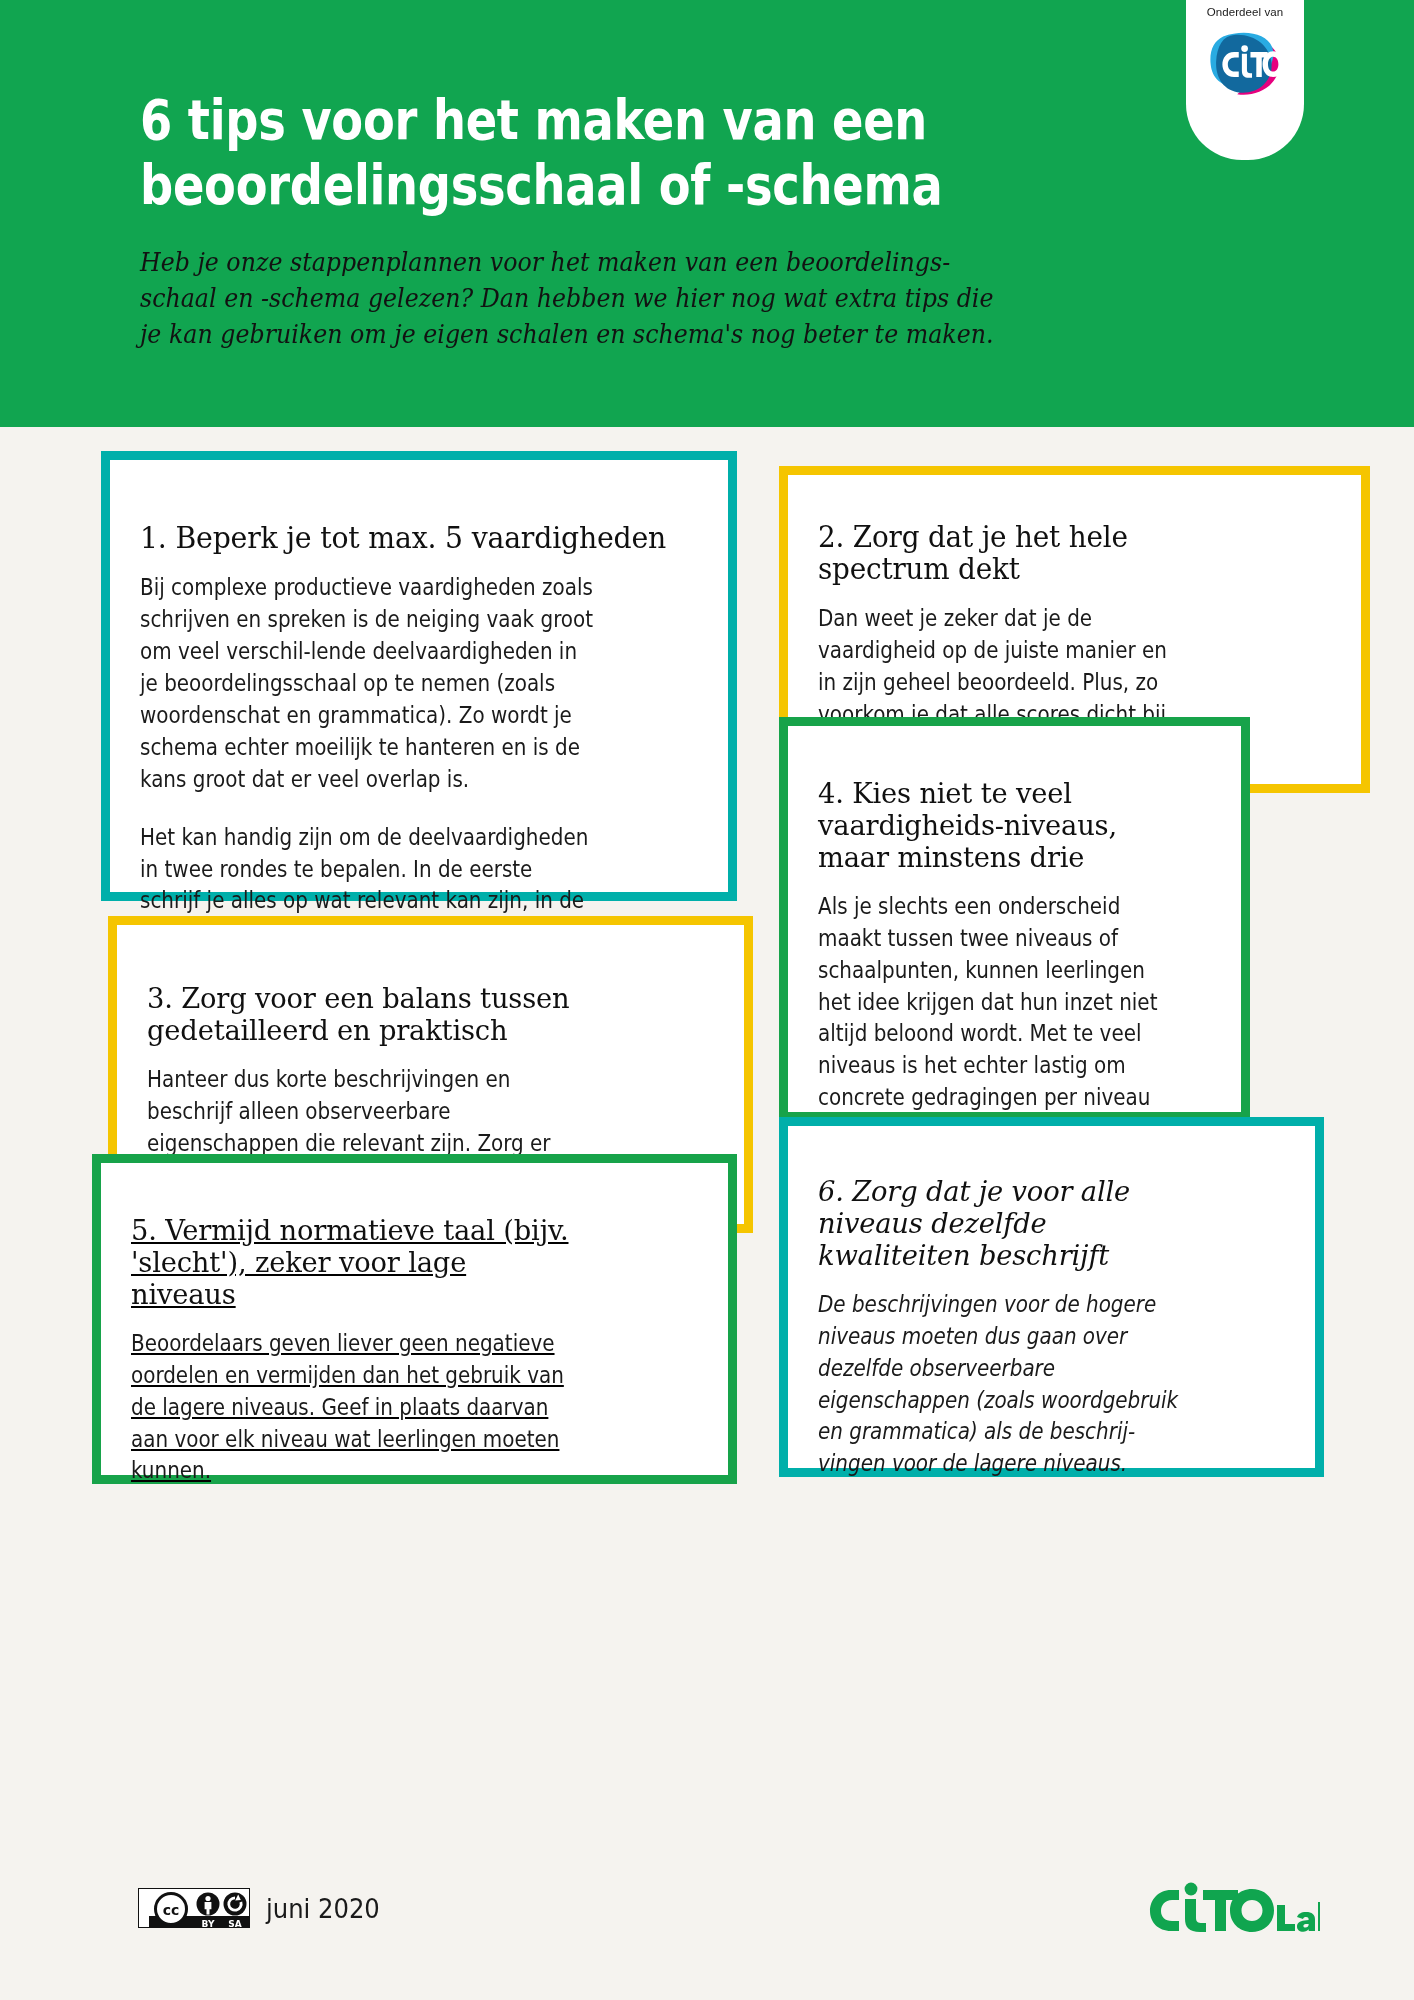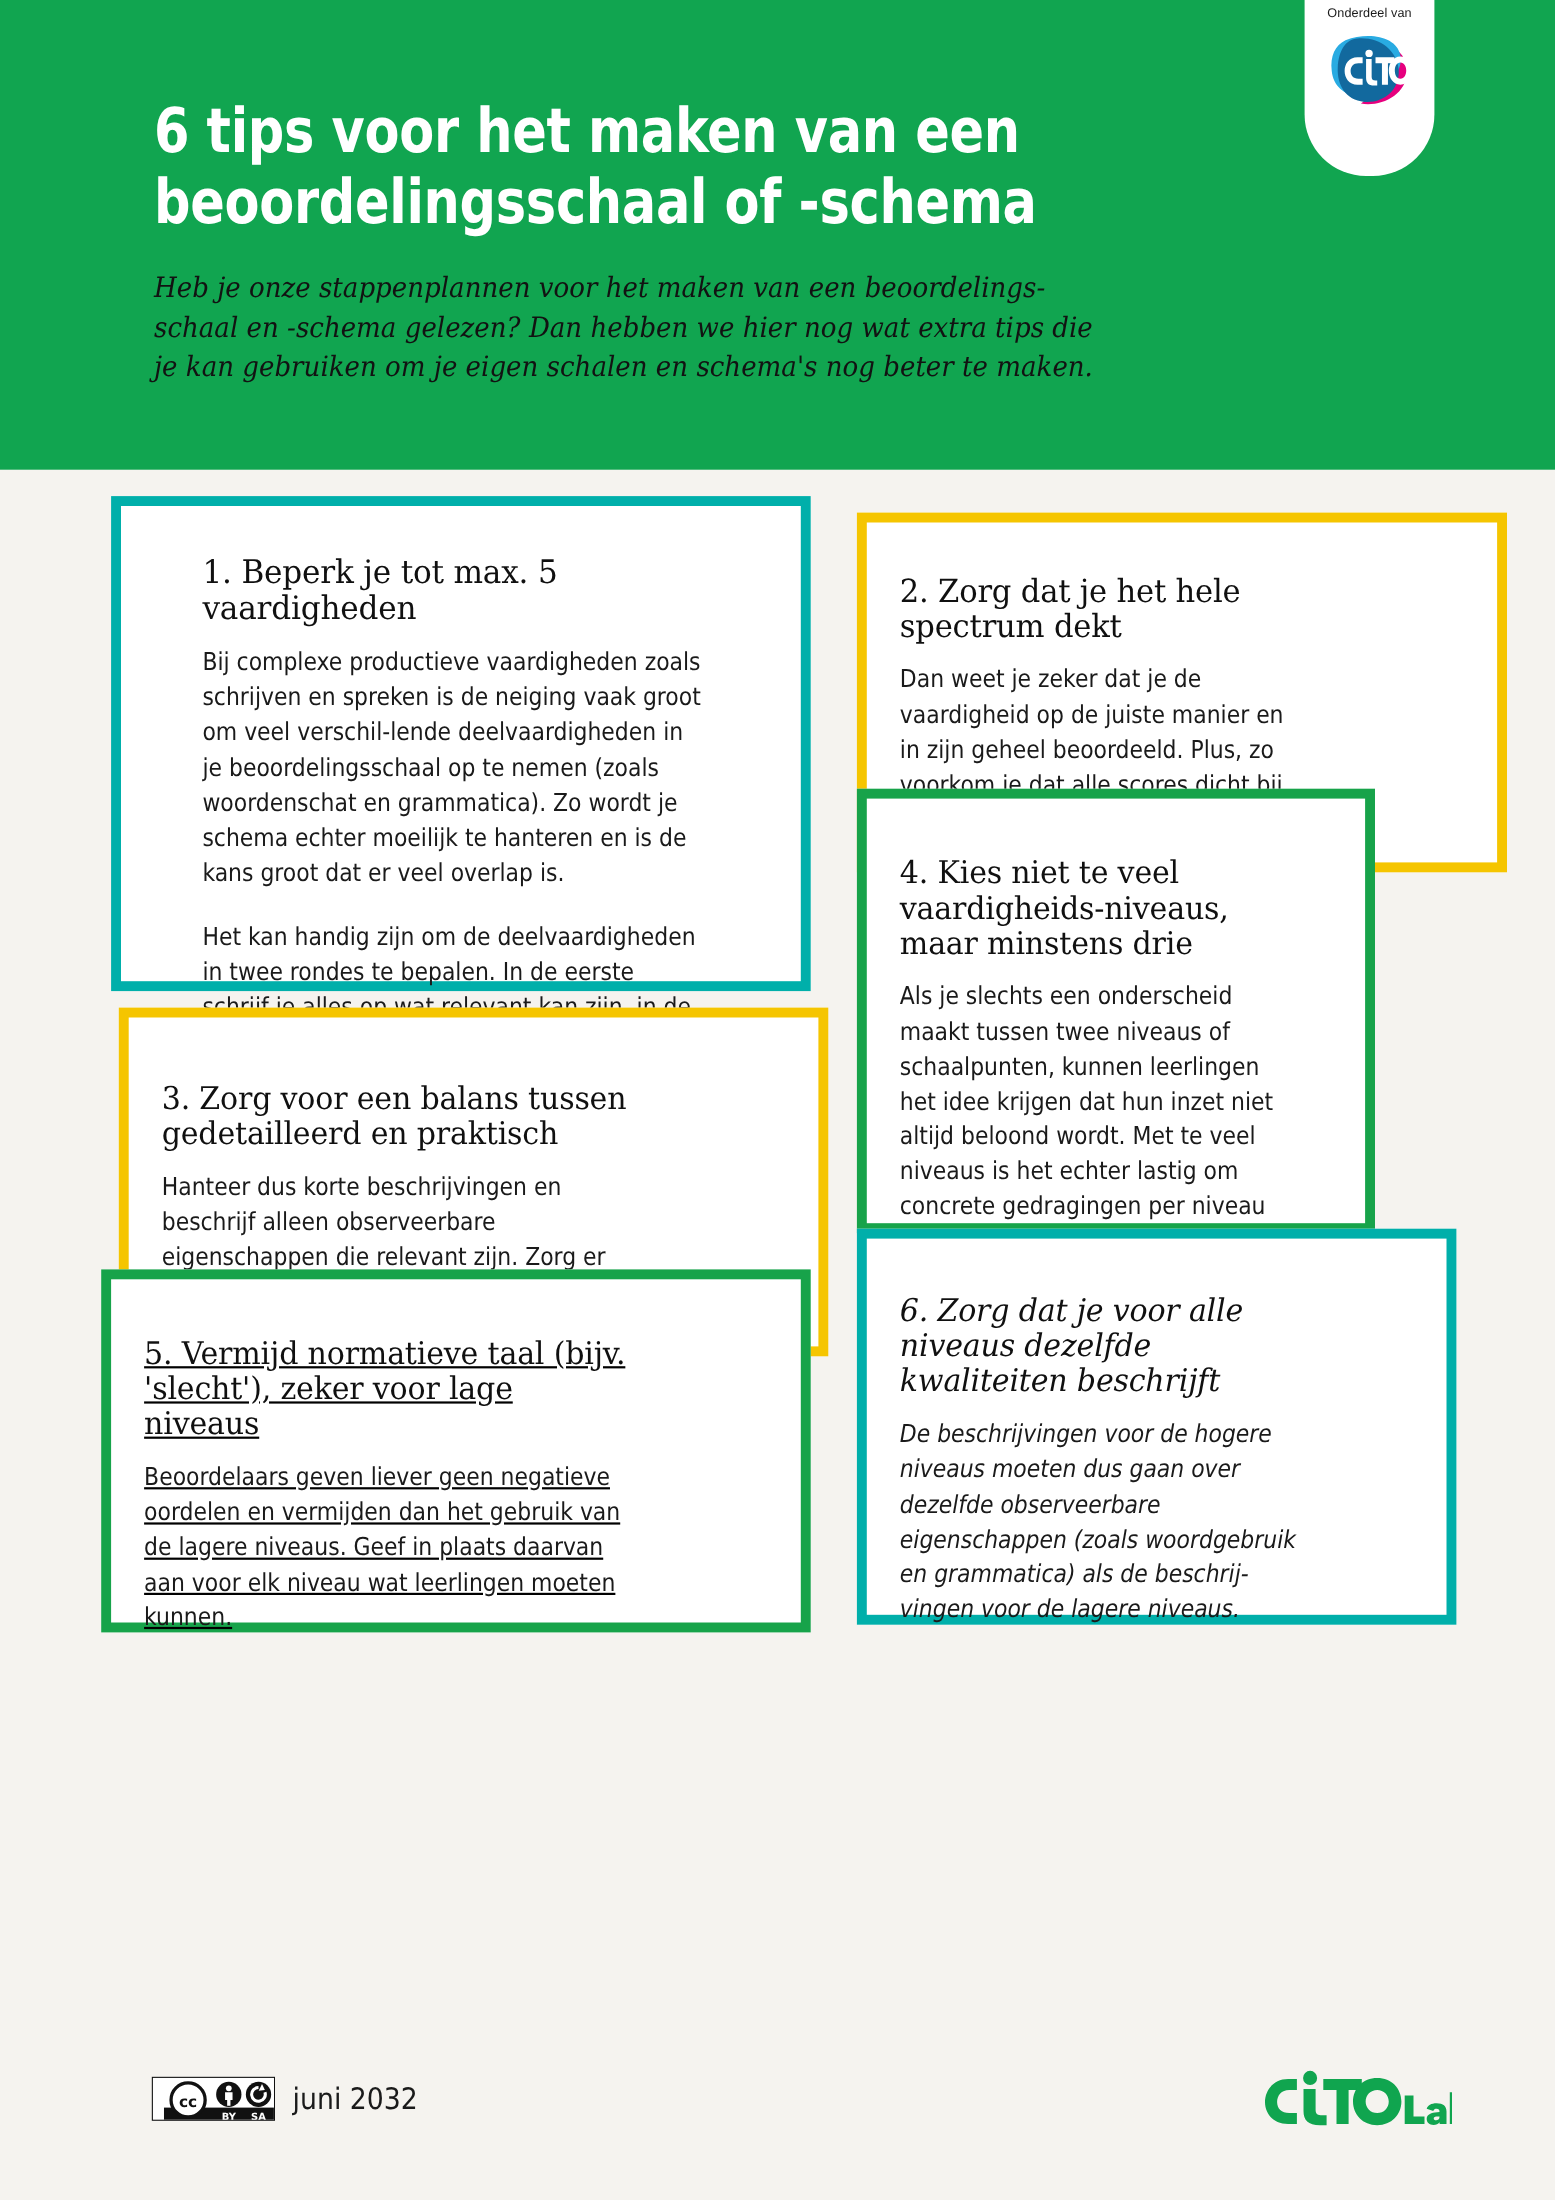--- a/index.html
+++ b/index.html
@@ -136,21 +136,21 @@
   .card-body + .card-body { margin-top: 26px; }
 
   
   #card-1 { left: 101px;  top: 24px;   width: 636px; height: 450px; border-width: 9px;  border-color: #00afaa; }
   #card-2 { left: 779px;  top: 27px;   width: 591px; height: 327px; border-width: 9px;  border-color: #f5c500; margin-top: 12px; }
   #card-3 { left: 108px;   top: 489px;  width: 645px; height: 317px; border-width: 9px;  border-color: #f5c500; }
   #card-4 { left: 779px;  top: 290px;  width: 471px; height: 404px; border-width: 9px;  border-color: #17a34a; }
   #card-5 { left: 92px;   top: 727px;  width: 645px; height: 330px; border-width: 9px;  border-color: #17a34a; }
   #card-6 { left: 779px;  top: 690px;  width: 545px; height: 360px; border-width: 9px;  border-color: #00afaa; }
 
-  #card-1 .card-inner { top: 44px; margin-left: 44px; }
+  #card-1 .card-inner { top: 62px; }
   #card-2 .card-inner { top: 46px; }
   #card-3 .card-inner { top: 58px; }
   #card-4 .card-inner { top: 52px; }
   #card-5 .card-inner { top: 52px; text-decoration: underline; }
   #card-6 .card-inner { top: 50px; font-style: italic; }
 
   #card-1 .card-title { font-size: 29.5px; }
   #card-2 .card-title { font-size: 29px; }
   #card-3 .card-title { font-size: 28.5px; }
   #card-4 .card-title { font-size: 28.5px; }
@@ -341,21 +341,21 @@
         <circle cx="59" cy="9.5" r="2.6" fill="#ffffff"></circle>
         <path d="M55.6 13 h6.8 v7.2 h-1.9 v5.2 h-3 v-5.2 h-1.9 z" fill="#ffffff"></path>
 
         <circle cx="86" cy="15" r="11.5" fill="#111111"></circle>
         <path d="M86 7.4 a7.6 7.6 0 1 0 7.2 5.2 l-2.7 0.9 a4.8 4.8 0 1 1 -4.5 -3.3 z" fill="#ffffff"></path>
         <path d="M89.2 5.6 l2.6 5.4 l-5.6 0.6 z" fill="#ffffff"></path>
         <text x="59" y="38" font-family="'DejaVu Sans',sans-serif" font-size="9" font-weight="bold" fill="#ffffff" text-anchor="middle">BY</text>
         <text x="86" y="38" font-family="'DejaVu Sans',sans-serif" font-size="9" font-weight="bold" fill="#ffffff" text-anchor="middle">SA</text>
       </svg>
     </div>
-    <span class="footer-date">juni 2032</span>
+    <span class="footer-date">juni 2020</span>
   </div>
 
   <svg class="citolab-logo" viewBox="0 0 178 60">
     <g fill="#10a54f">
 
       <path d="M29 10 C16 10 8 20 8 31 C8 42 16 51 29 51 L37 51 L37 41 L30 41 C23 41 19 37 19 31 C19 25 23 20 30 20 L37 20 L37 10 Z"></path>
 
       <circle cx="49" cy="9" r="6.4"></circle>
 
       <path d="M43 19 L54 19 L54 38 C54 42 56 43 60 43 L64 43 L64 52 L58 52 C47 52 43 47 43 39 Z"></path>

